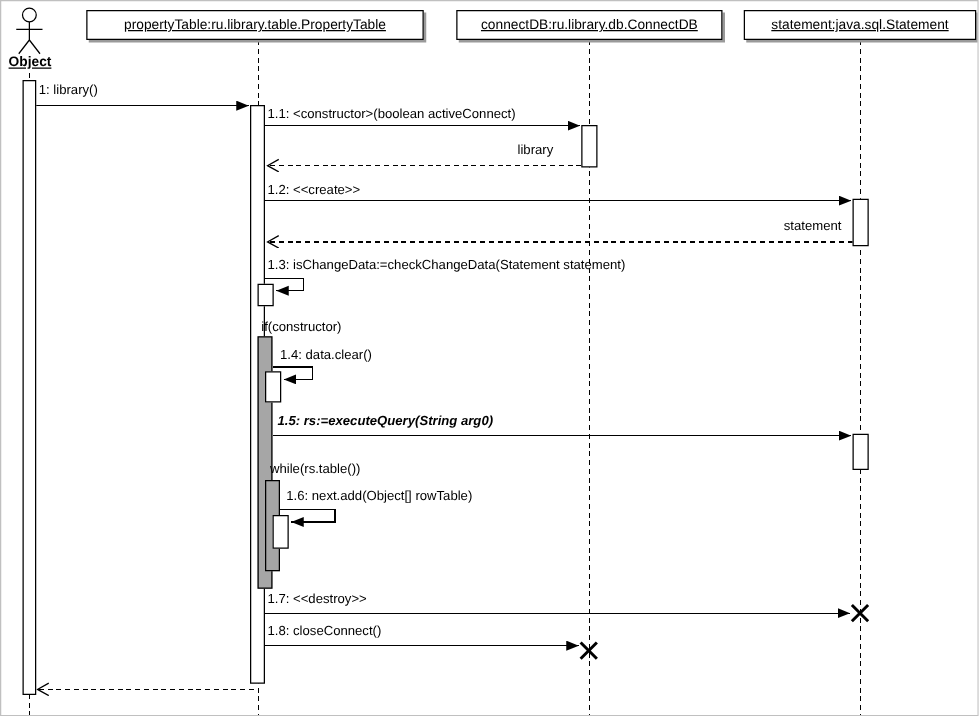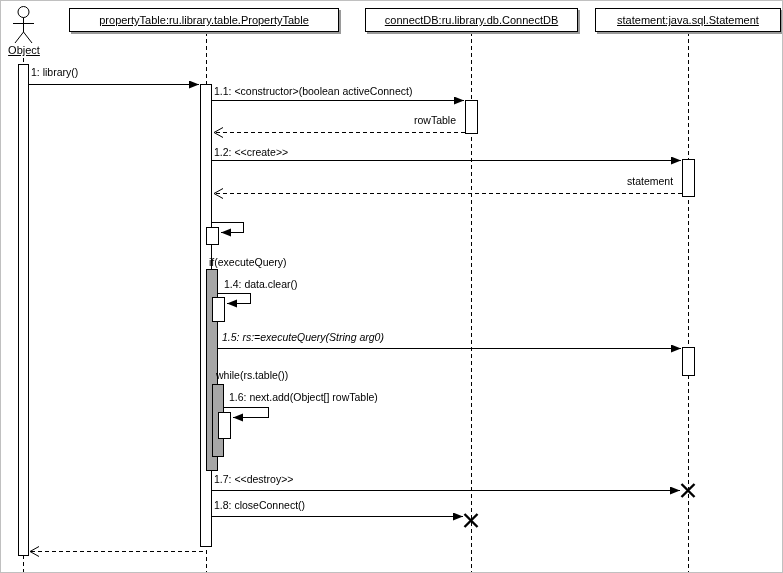--- a/index.html
+++ b/index.html
@@ -20,22 +20,22 @@
   .head span { font-size:11px; text-decoration:underline; white-space:nowrap; color:#000; }
   .act {
     position:absolute; background:#ffffff; border:1px solid #000; z-index:2;
   }
   .act.gray { background:#a6a6a6; }
   .lbl {
     position:absolute; font-size:10.5px; line-height:13px;
     white-space:nowrap; color:#000; z-index:3;
   }
   .lbl.b  { font-weight:normal; }
-  .lbl.bi { font-weight:normal; font-style:italic; }
-  .actor-lbl { text-align:center; text-decoration:underline; font-size:11px; }
+  .lbl.bi { font-weight:bold; font-style:italic; }
+  .actor-lbl { text-align:center; text-decoration:underline; font-size:11px;font-weight:bold; }
 </style>
 </head>
 <body>
 
 <div id="canvas">
 
   <svg id="gfx" width="783" height="573" viewBox="0 0 783 573">
     <defs>
       <marker id="mF" markerWidth="11" markerHeight="9" refX="10" refY="4" orient="auto" markerUnits="userSpaceOnUse">
         <path d="M0,0 L10,4 L0,8 Z" fill="#000"></path>
@@ -96,24 +96,25 @@
   <div class="act" style="left:681px;top:158px;width:13px;height:38px"></div>
   <div class="act" style="left:205px;top:226px;width:13px;height:18px"></div>
   <div class="act gray" style="left:205px;top:268px;width:12px;height:202px"></div>
   <div class="act" style="left:211px;top:296px;width:13px;height:25px"></div>
   <div class="act" style="left:681px;top:346px;width:13px;height:29px"></div>
   <div class="act gray" style="left:211px;top:383px;width:12px;height:73px"></div>
   <div class="act" style="left:217px;top:411px;width:13px;height:27px"></div>
 
   <div class="lbl" style="left:30px;top:65px">1: library()</div>
   <div class="lbl b" style="left:213px;top:84px">1.1: &lt;constructor&gt;(boolean activeConnect)</div>
-  <div class="lbl" style="left:413px;top:113px">rowTable</div>
+  <div class="lbl" style="left:413px;top:113px">library</div>
   <div class="lbl" style="left:213px;top:145px">1.2: &lt;&lt;create&gt;&gt;</div>
   <div class="lbl" style="left:626px;top:174px">statement</div>
-  <div class="lbl" style="left:208px;top:255px">if(executeQuery)</div>
+  <div class="lbl" style="left:213px;top:205px">1.3: isChangeData:=checkChangeData(Statement statement)</div>
+  <div class="lbl" style="left:208px;top:255px">if(constructor)</div>
   <div class="lbl" style="left:223px;top:277px">1.4: data.clear()</div>
   <div class="lbl bi" style="left:221px;top:330px">1.5: rs:=executeQuery(String arg0)</div>
   <div class="lbl" style="left:215px;top:368px">while(rs.table())</div>
   <div class="lbl" style="left:228px;top:390px">1.6: next.add(Object[] rowTable)</div>
   <div class="lbl" style="left:213px;top:472px">1.7: &lt;&lt;destroy&gt;&gt;</div>
   <div class="lbl b" style="left:213px;top:498px">1.8: closeConnect()</div>
 
 </div>
 
 </body></html>

